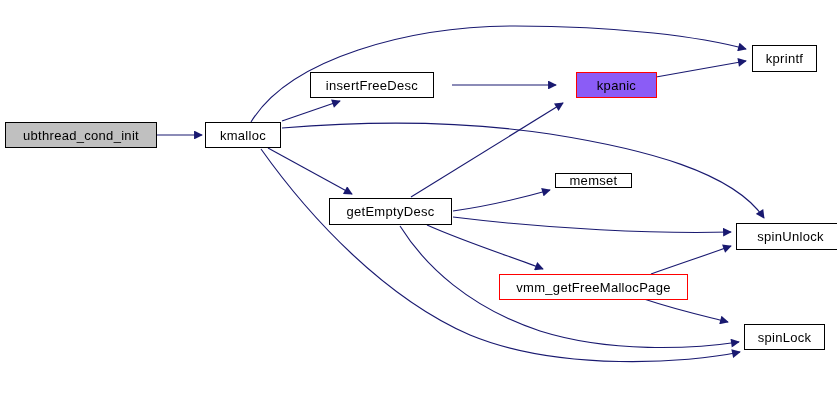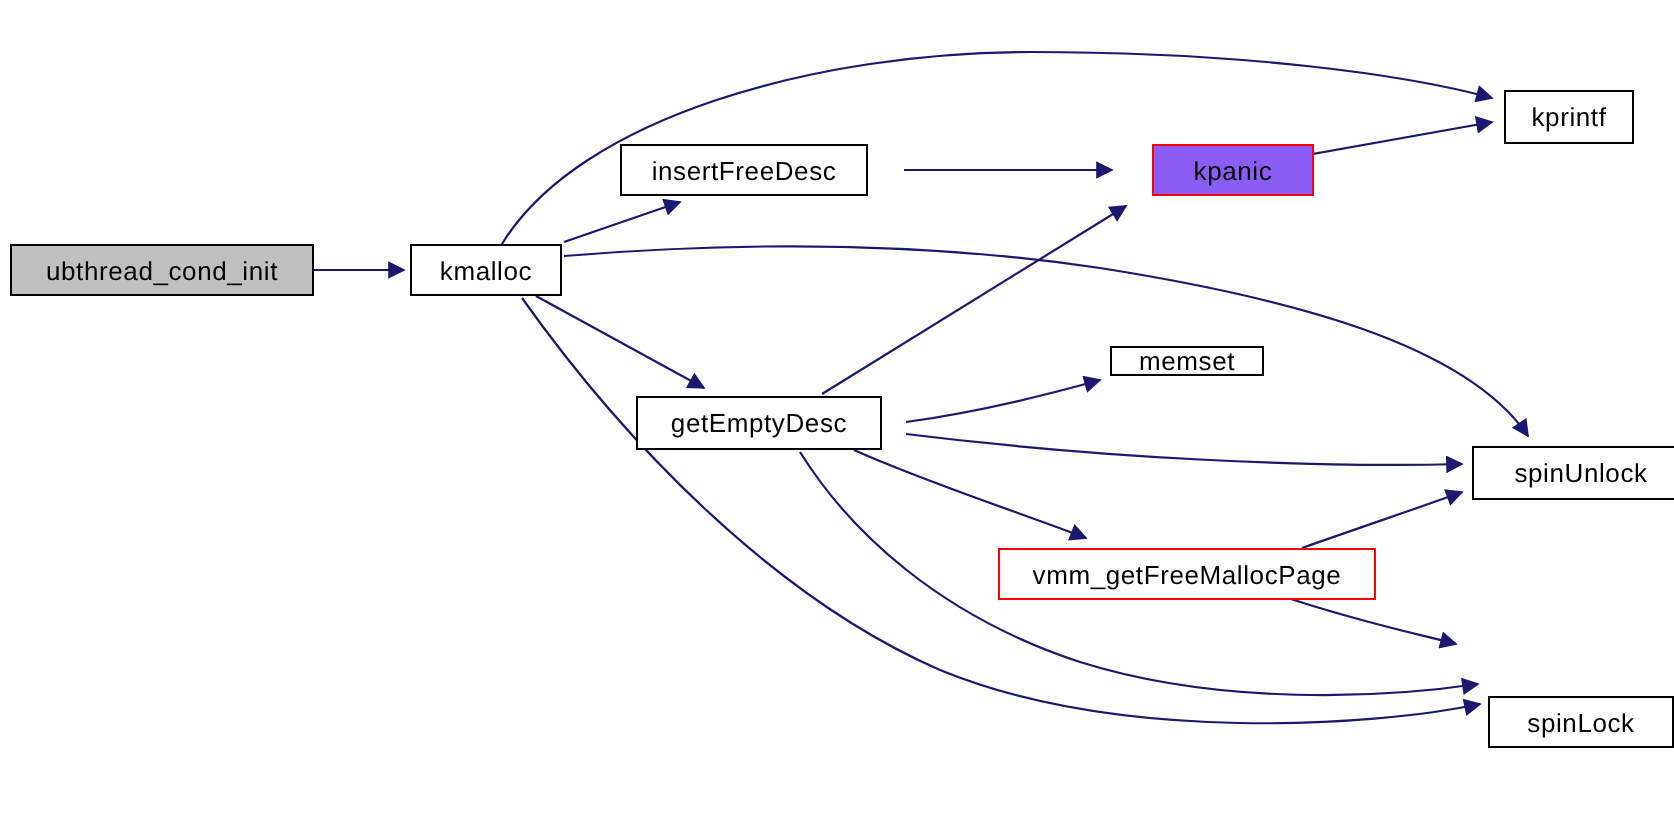--- a/index.html
+++ b/index.html
@@ -86,33 +86,33 @@
   </div>
 
   <div class="node" style="left: 560px; top: 72px; width: 81px; height: 26px; background: #8b5cf6; border-color: rgb(255, 0, 0); margin-left: 16px;">
     <span>kpanic</span>
   </div>
 
   <div class="node" style="left: 752px; top: 45px; width: 65px; height: 27px; background: rgb(255, 255, 255); border-color: rgb(0, 0, 0);">
     <span>kprintf</span>
   </div>
 
-  <div class="node" style="left: 318px; top: 198px; width: 123px; height: 27px; background: rgb(255, 255, 255); border-color: rgb(0, 0, 0);">
+  <div class="node" style="left: 329px; top: 198px; width: 123px; height: 27px; background: rgb(255, 255, 255); border-color: rgb(0, 0, 0);">
     <span>getEmptyDesc</span>
   </div>
 
   <div class="node" style="left: 555px; top: 173px; width: 77px; height: 15px; background: rgb(255, 255, 255); border-color: rgb(0, 0, 0);">
     <span>memset</span>
   </div>
 
   <div class="node" style="left: 736px; top: 223px; width: 109px; height: 27px; background: rgb(255, 255, 255); border-color: rgb(0, 0, 0);">
     <span>spinUnlock</span>
   </div>
 
   <div class="node" style="left: 499px; top: 274px; width: 189px; height: 26px; background: rgb(255, 255, 255); border-color: rgb(255, 0, 0);">
     <span>vmm_getFreeMallocPage</span>
   </div>
 
-  <div class="node" style="left: 744px; top: 324px; width: 93px; height: 26px; background: rgb(255, 255, 255); border-color: rgb(0, 0, 0); margin-top: 24px;">
+  <div class="node" style="left: 744px; top: 324px; width: 81px; height: 26px; background: rgb(255, 255, 255); border-color: rgb(0, 0, 0);">
     <span>spinLock</span>
   </div>
 
 </div>
 
 </body></html>

